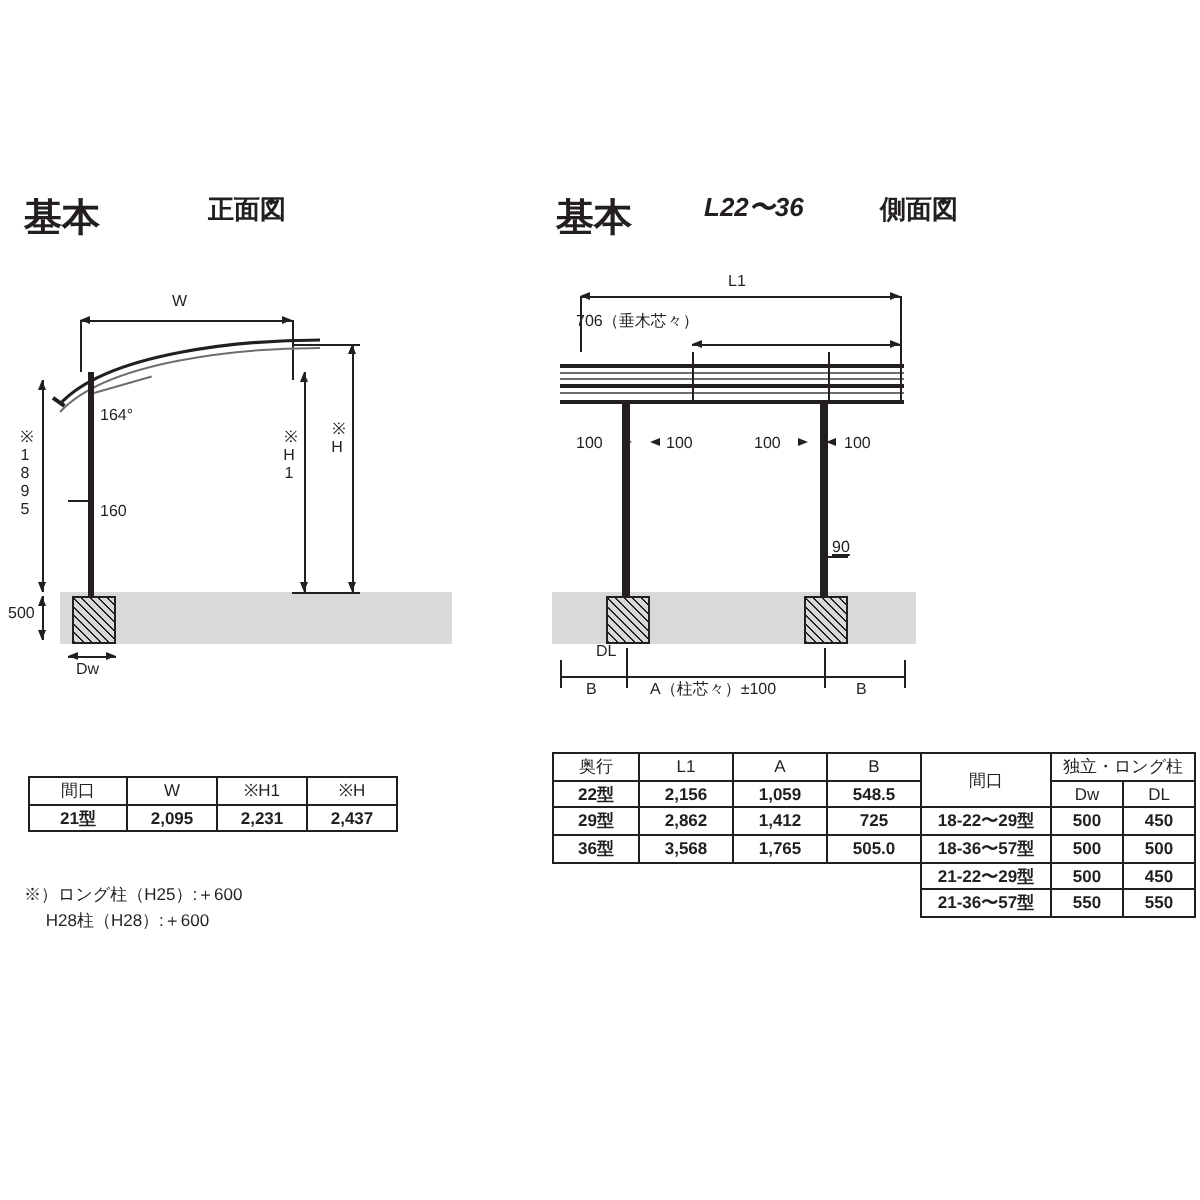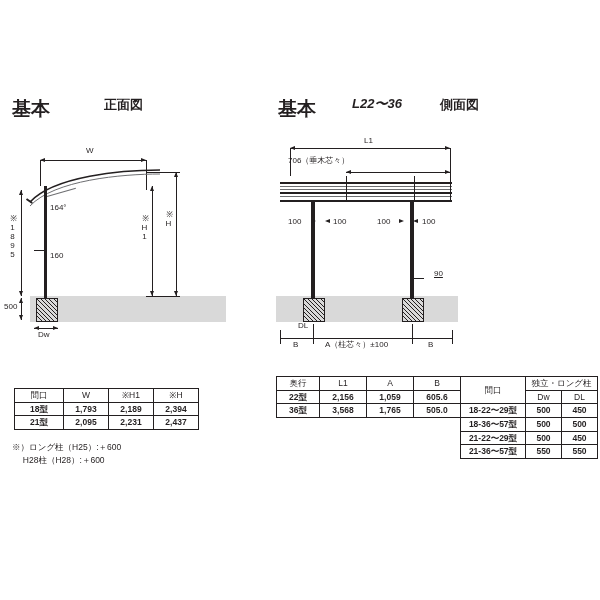--- a/index.html
+++ b/index.html
@@ -147,21 +147,21 @@
   <div class="lbl" style="left:288px;top:218px;">100</div>
   <div class="arrowR" style="left:311px;top:219px;"></div>
   <div class="arrowL" style="left:325px;top:219px;"></div>
   <div class="lbl" style="left:333px;top:218px;">100</div>
 
   <div class="lbl" style="left:377px;top:218px;">100</div>
   <div class="arrowR" style="left:399px;top:219px;"></div>
   <div class="arrowL" style="left:413px;top:219px;"></div>
   <div class="lbl" style="left:422px;top:218px;">100</div>
 
-  <div class="lbl" style="left:434px;top:270px;text-decoration:underline;">90</div>
+  <div class="lbl" style="left:416px;top:270px;text-decoration:underline;">90</div>
   <div class="ln hline" style="left:414px;top:278px;width:10px;"></div>
 
   <div class="hatch" style="position:absolute;left:303px;top:298px;width:20px;height:22px;border:1px solid #231f20;"></div>
   <div class="hatch" style="position:absolute;left:402px;top:298px;width:20px;height:22px;border:1px solid #231f20;"></div>
 
   <div class="lbl" style="left:298px;top:322px;">DL</div>
 
   <div class="ln vline" style="left:280px;top:330px;height:14px;"></div>
   <div class="ln vline" style="left:313px;top:324px;height:20px;"></div>
   <div class="ln vline" style="left:412px;top:324px;height:20px;"></div>
@@ -179,26 +179,20 @@
     <thead>
       <tr>
         <th style="width:44px;">間口</th>
         <th style="width:40px;">W</th>
         <th style="width:40px;">※H1</th>
         <th style="width:40px;">※H</th>
       </tr>
     </thead>
     <tbody>
       <tr>
-        <td>18型</td>
-        <td>1,793</td>
-        <td>2,189</td>
-        <td>2,394</td>
-      </tr>
-      <tr>
         <td>21型</td>
         <td>2,095</td>
         <td>2,231</td>
         <td>2,437</td>
       </tr>
     </tbody>
   </table>
 
   <div class="note" style="left:12px;top:441px;">※）ロング柱（H25）:＋600</div>
   <div class="note" style="left:12px;top:454px;">　 H28柱（H28）:＋600</div>
@@ -210,21 +204,27 @@
         <th style="width:42px;">L1</th>
         <th style="width:42px;">A</th>
         <th style="width:42px;">B</th>
       </tr>
     </thead>
     <tbody>
       <tr>
         <td>22型</td>
         <td>2,156</td>
         <td>1,059</td>
-        <td>605.6</td>
+        <td>548.5</td>
+      </tr>
+      <tr>
+        <td>29型</td>
+        <td>2,862</td>
+        <td>1,412</td>
+        <td>725</td>
       </tr>
       <tr>
         <td>36型</td>
         <td>3,568</td>
         <td>1,765</td>
         <td>505.0</td>
       </tr>
     </tbody>
   </table>
 

